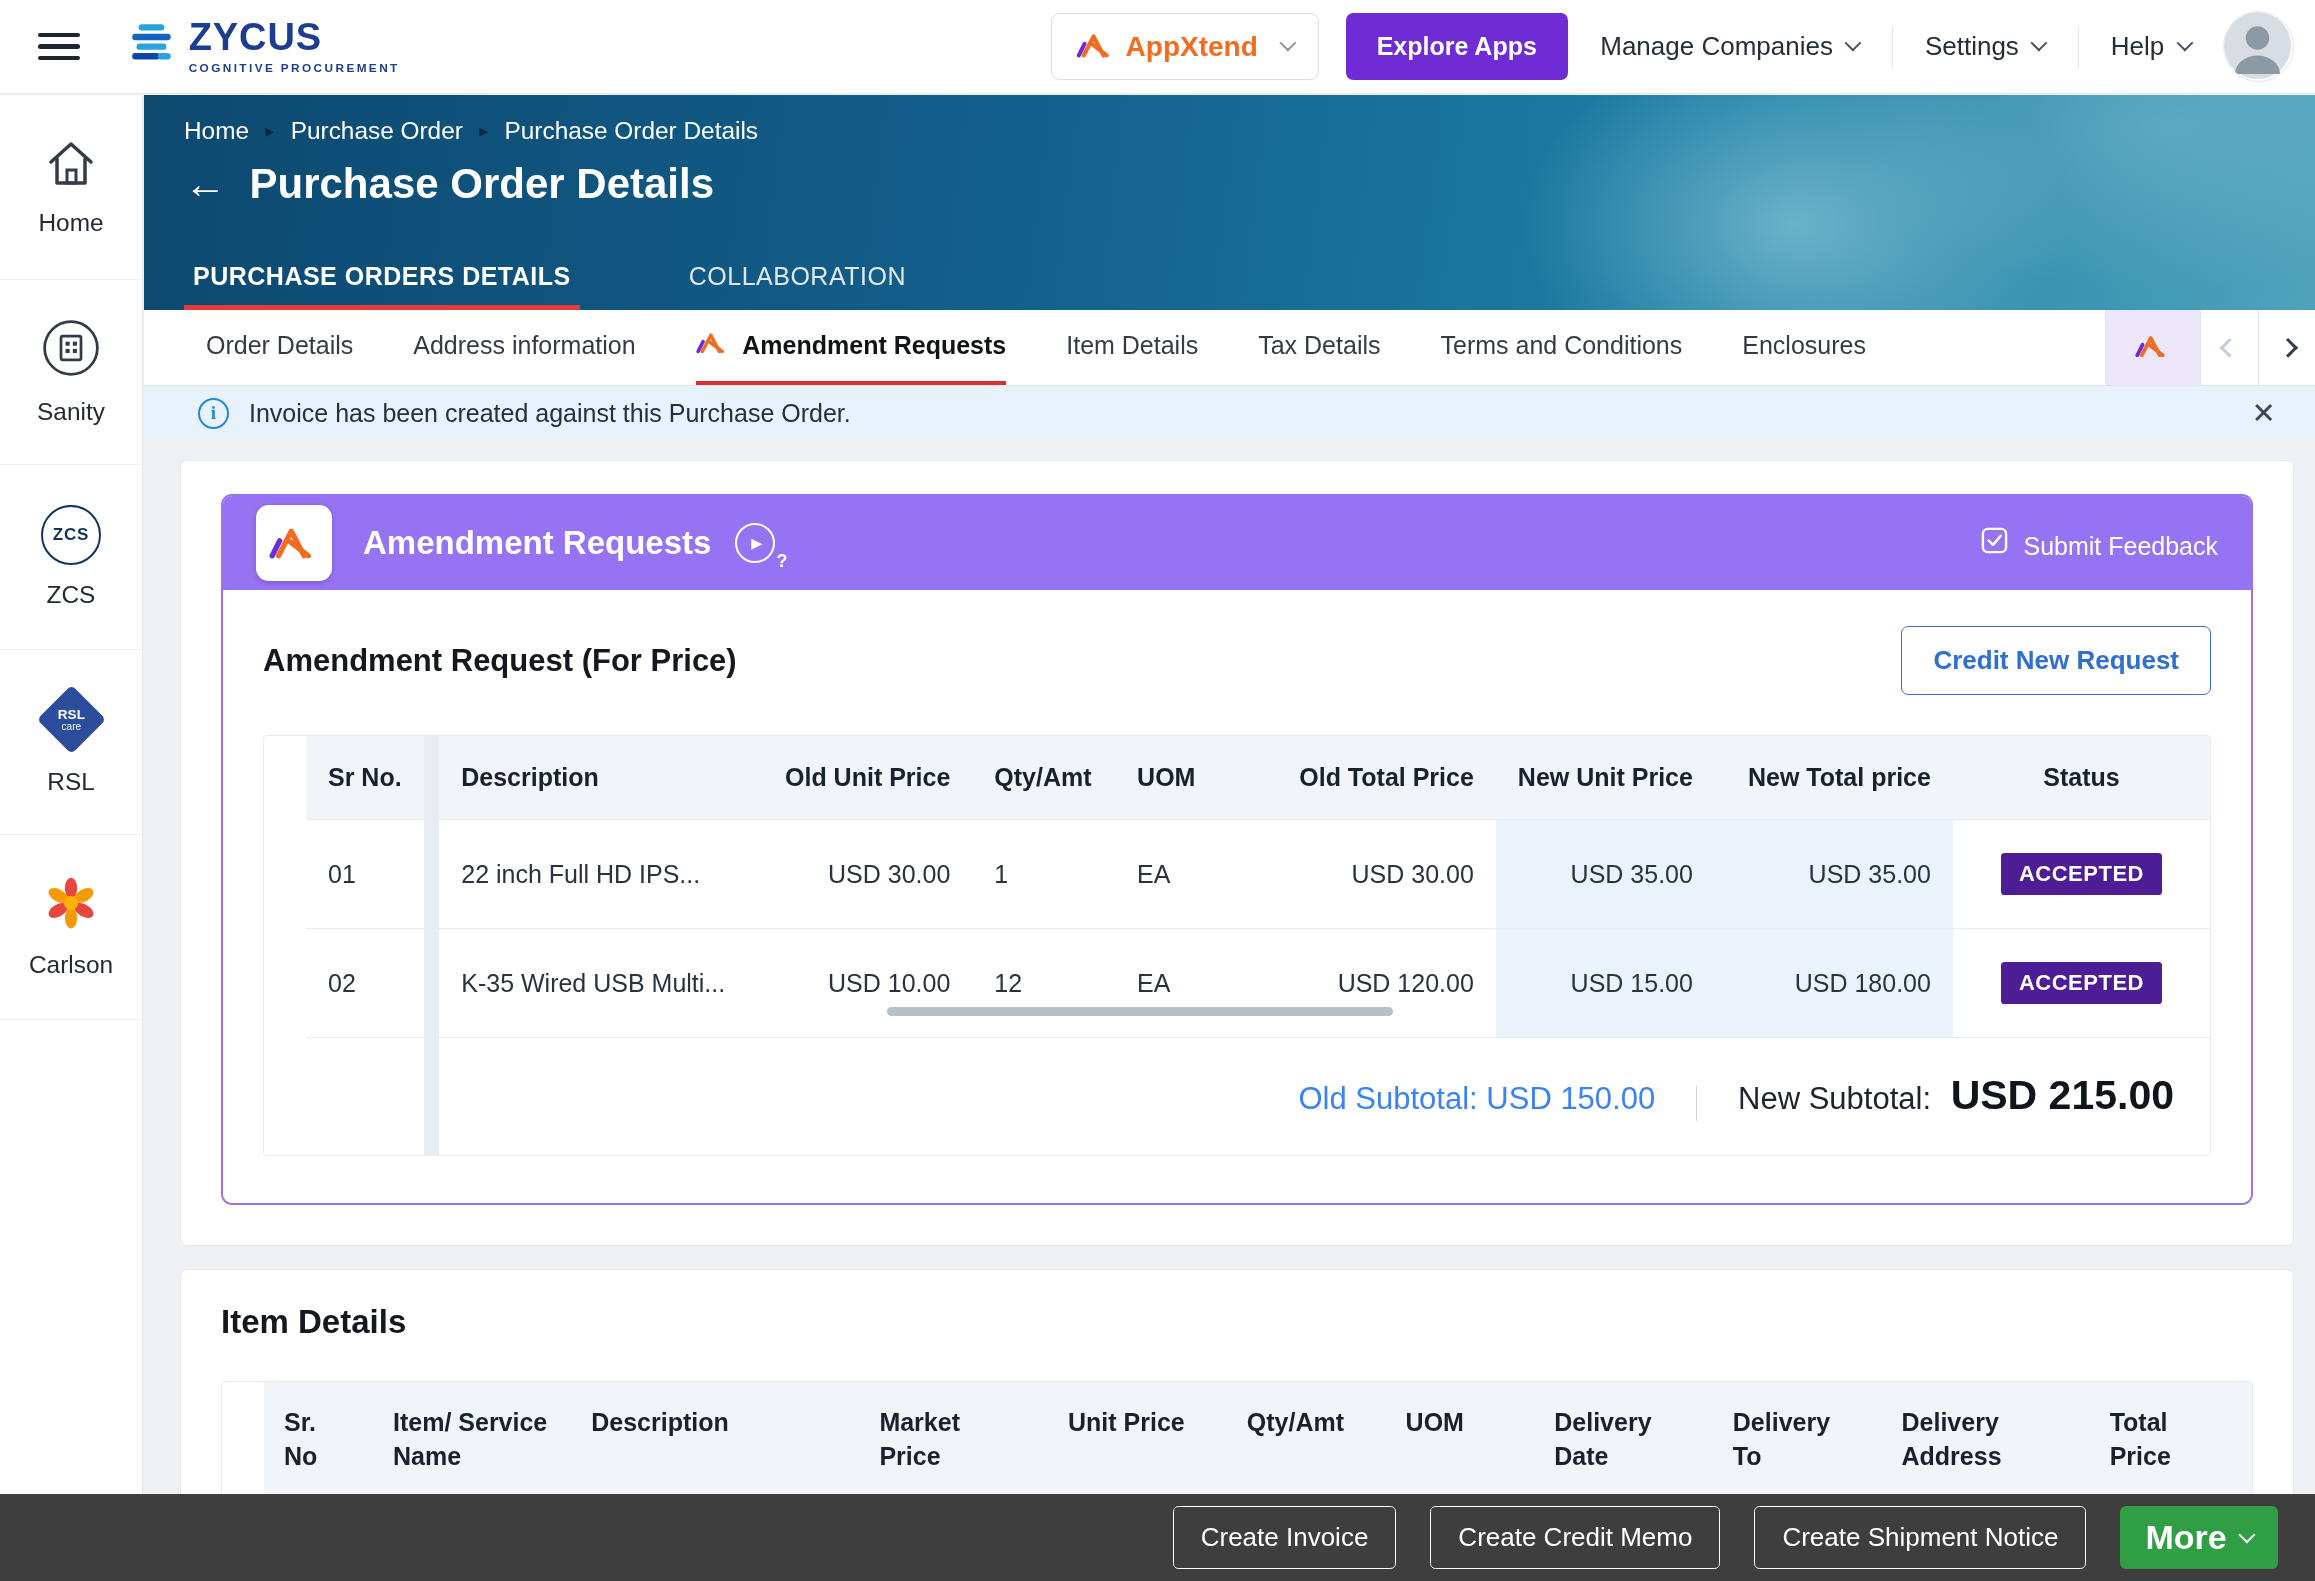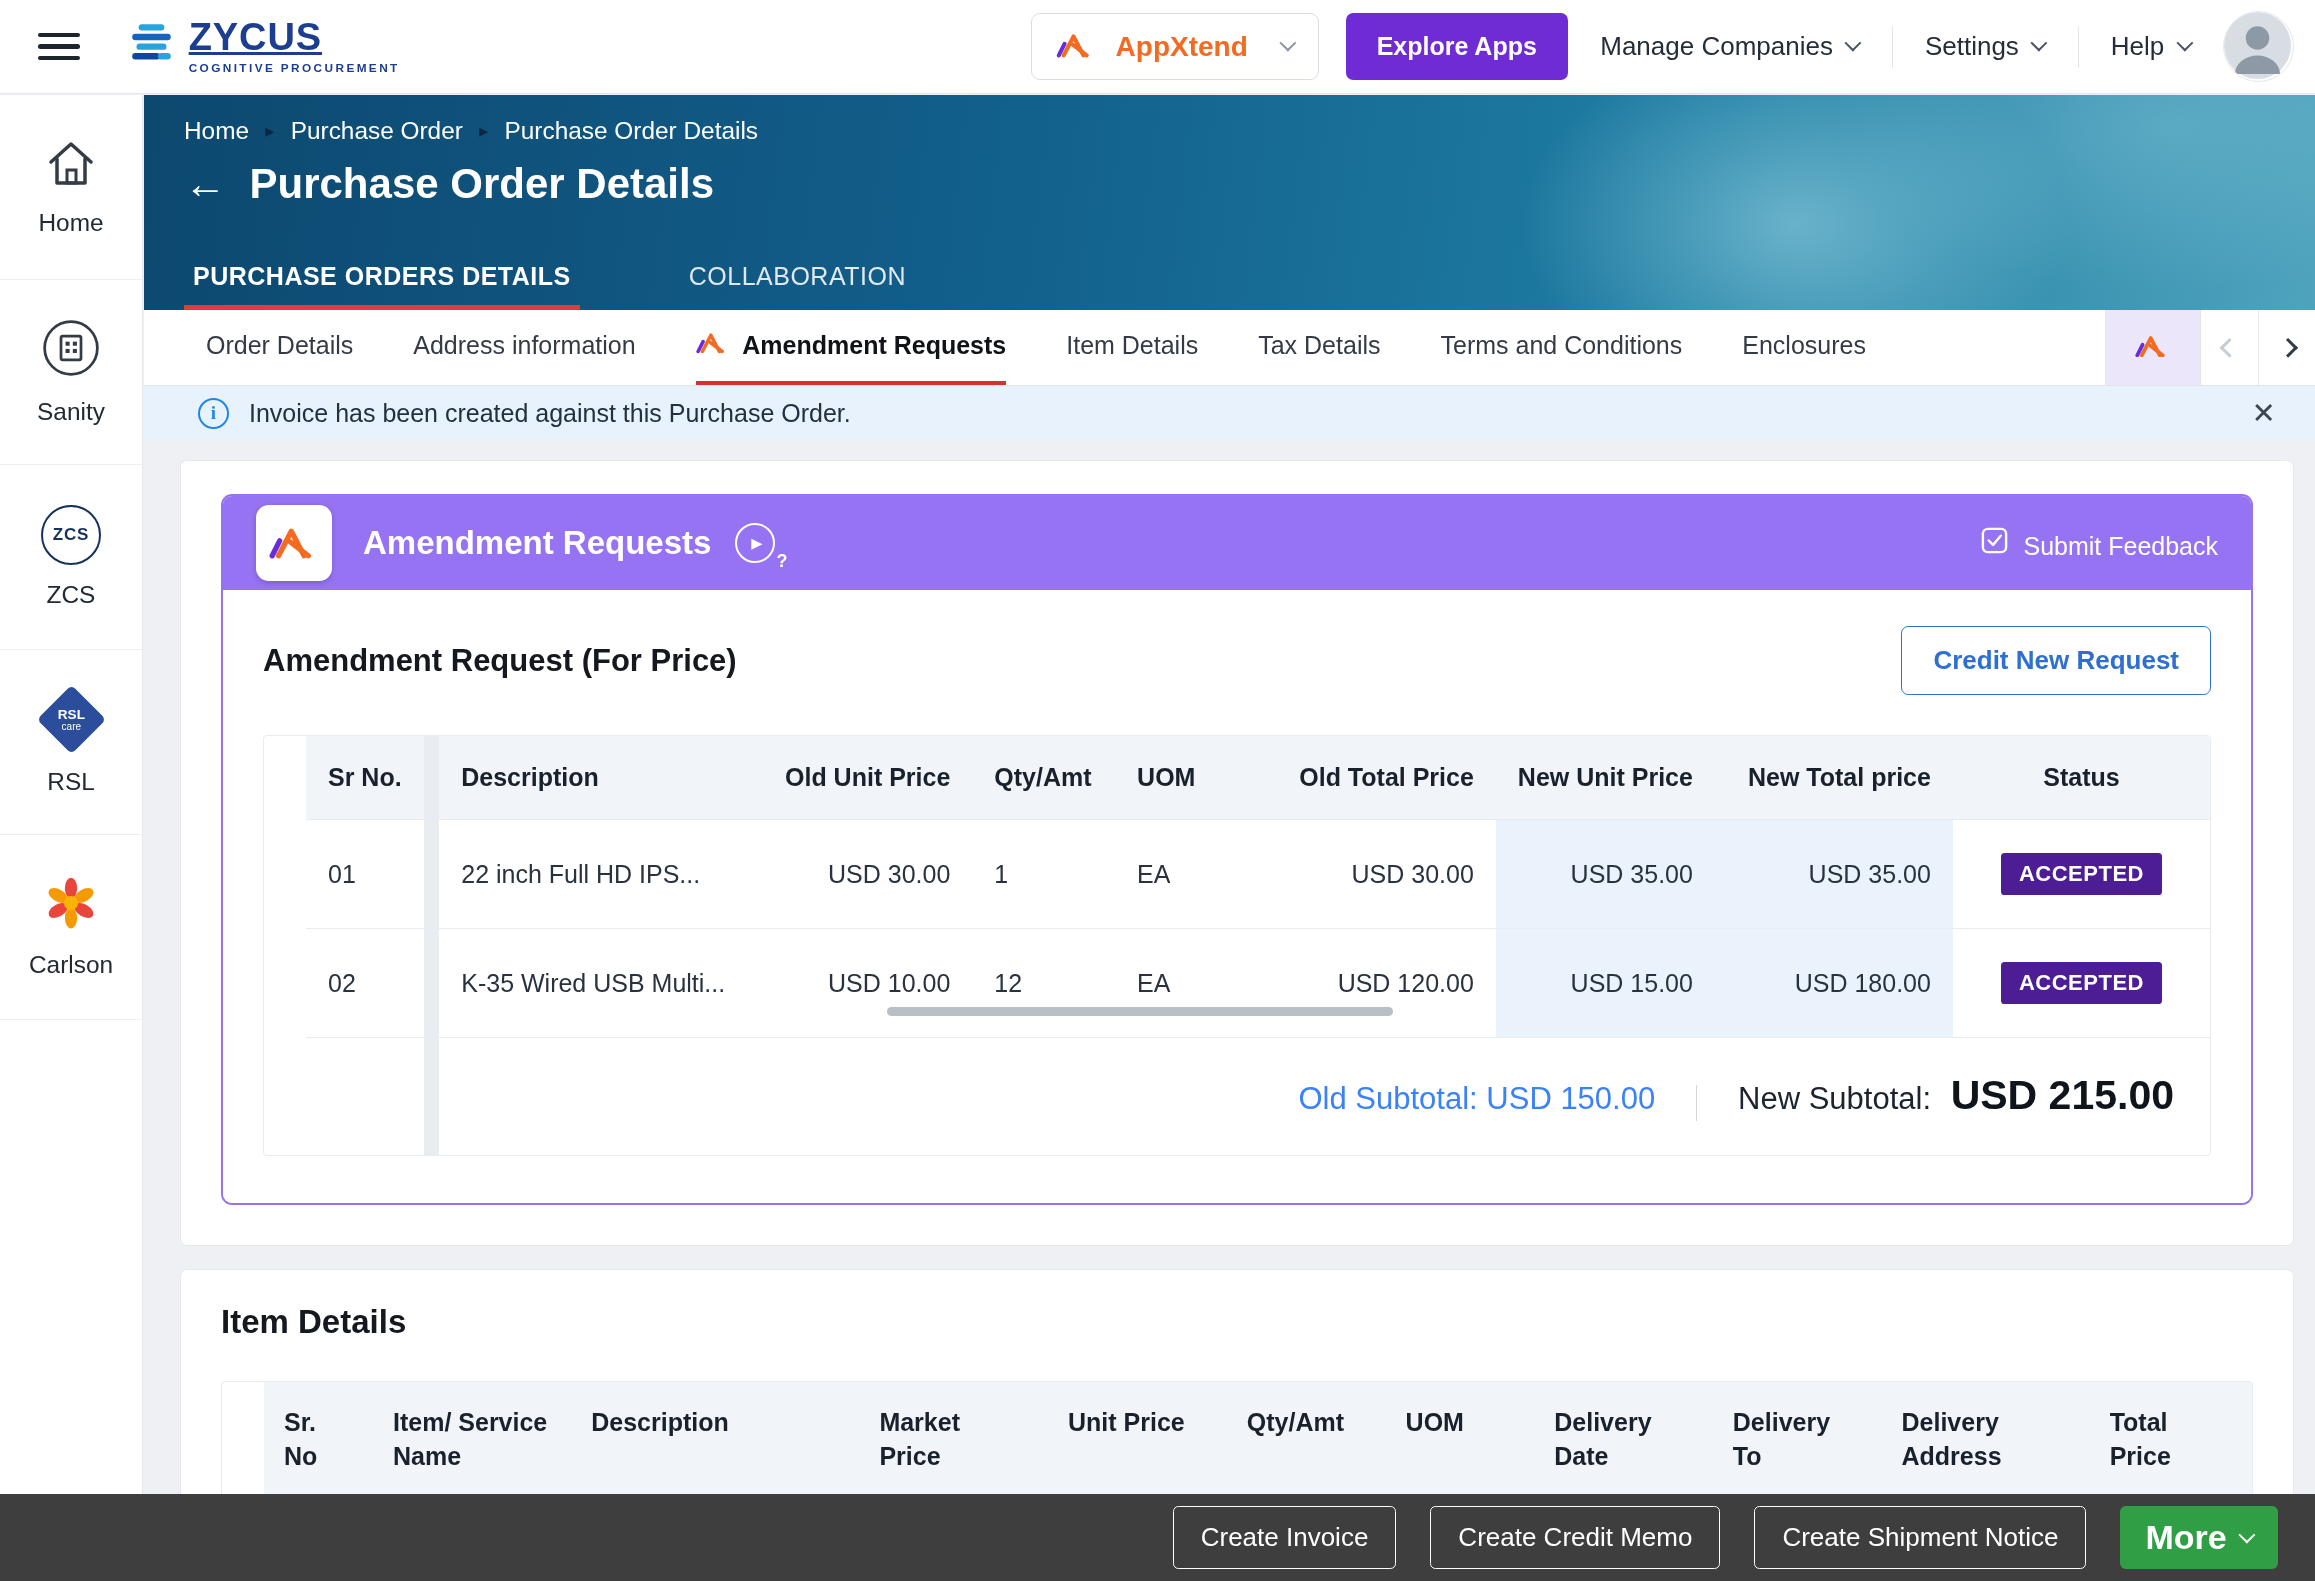--- a/index.html
+++ b/index.html
@@ -15,25 +15,25 @@
   
   .topbar{
     position:absolute; top:0; left:0; right:0; height:94px;
     background:#fff; border-bottom:0.9px solid #e4e7eb;
     display:flex; align-items:center; padding:0 22px 0 38px; z-index:30;
   }
   .hamburger{ width:42px; cursor:pointer; }
   .hamburger span{ display:block; height:4.5px; background:#1d242d; border-radius:2.7px; margin:7.2px 0; }
   .brand{ display:flex; align-items:center; margin-left:47px; }
   .brand-text{ margin-left:12.7px; }
-  .brand-name{ font-size:38px; font-weight:800; color:#1c3e91; letter-spacing:0.9px; line-height:1;text-decoration:underline; }
+  .brand-name{ font-size:38px; font-weight:800; color:#1c3e91; letter-spacing:0.9px; line-height:1; }
   .brand-tag{ font-size:11.8px; font-weight:700; color:#1c3e91; letter-spacing:2.4px; margin-top:5.4px; }
   .top-right{ margin-left:auto; display:flex; align-items:center; gap:27px; }
   .appxtend-btn{
-    display:flex; align-items:center; gap:20px; height:67px; padding:0 23.5px;
+    display:flex; align-items:center; gap:10px; height:67px; padding:0 23.5px;
     background:#fff; border:0.9px solid #d9dde3; border-radius:9px; cursor:pointer;
   }
   .appxtend-btn .lbl{ font-size:28px; font-weight:700; color:#f26b21; }
   .explore-btn{
     height:67px; padding:0 31px; background:#6f2cd4; color:#fff; border:none;
     border-radius:7.2px; font-size:25px; font-weight:600; font-family:inherit; cursor:pointer;
   }
   .top-link{ display:flex; align-items:center; font-size:26px; color:#252d38; cursor:pointer; padding:0 5.4px; white-space:nowrap; }
   .chev{ display:inline-block; width:11.8px; height:11.8px; border-right:2.7px solid #4a5360;
          border-bottom:2.7px solid #4a5360; transform:rotate(45deg); margin-left:14.5px; position:relative; top:-3.6px; }

